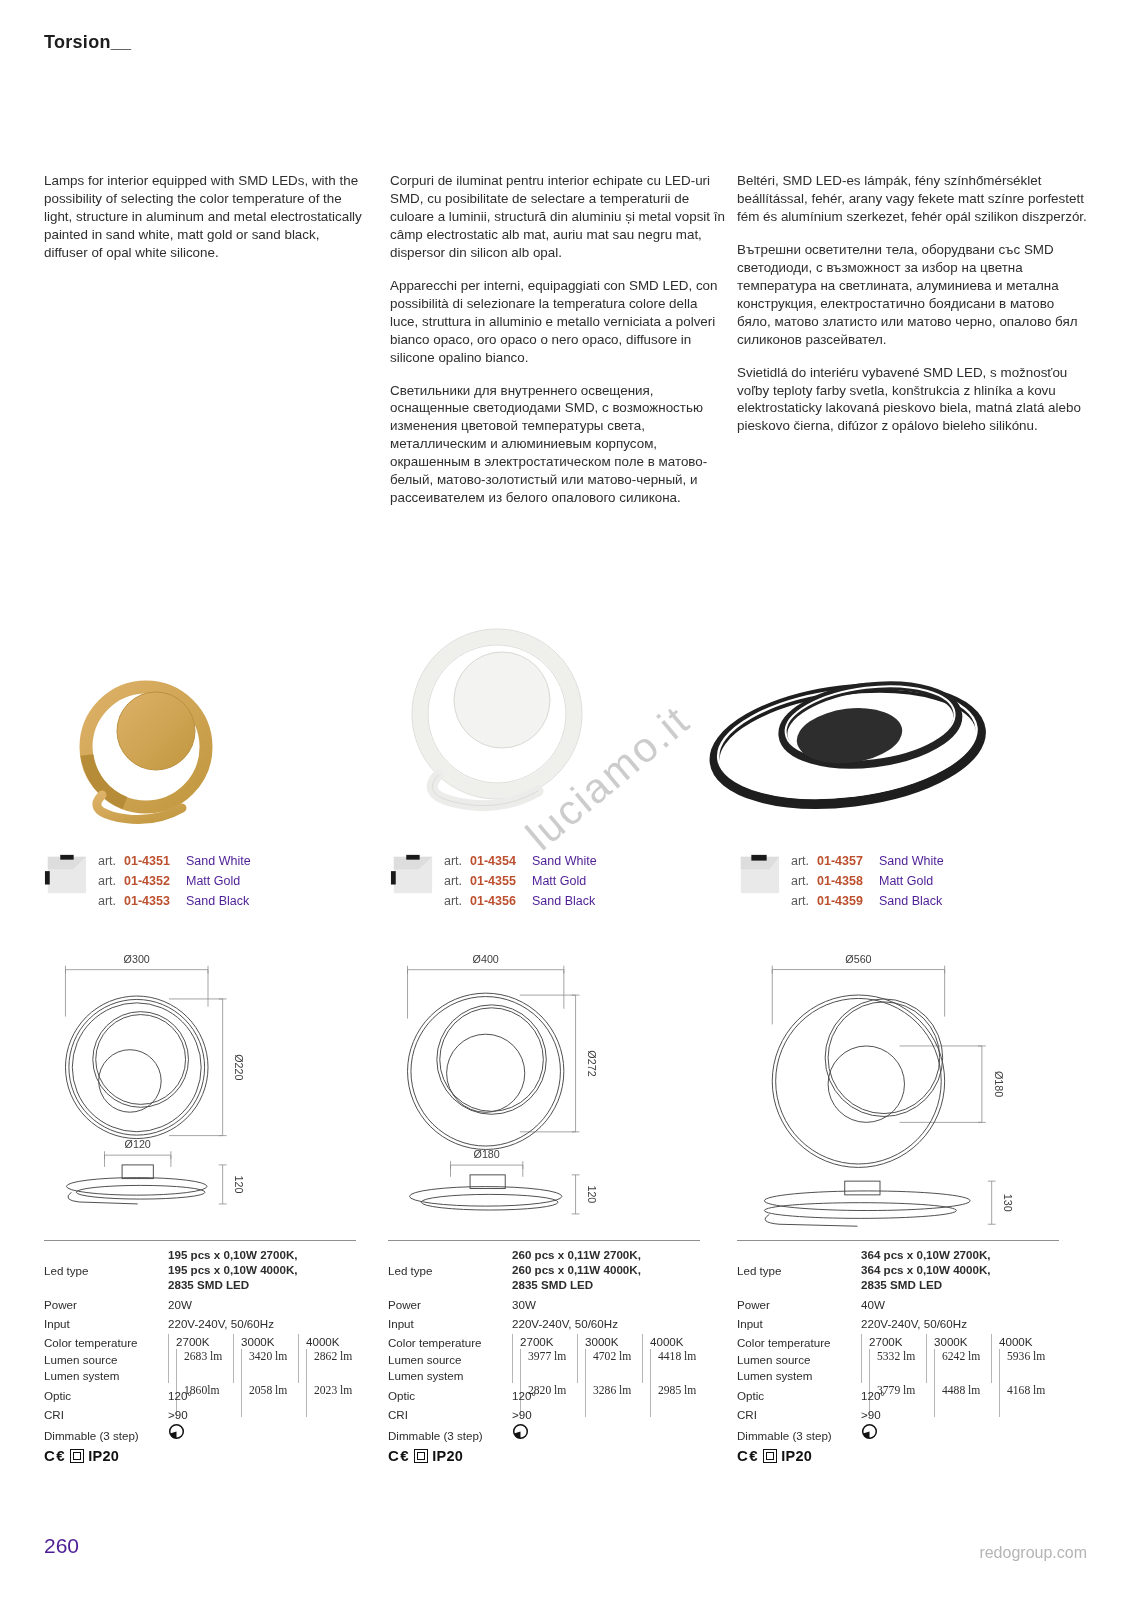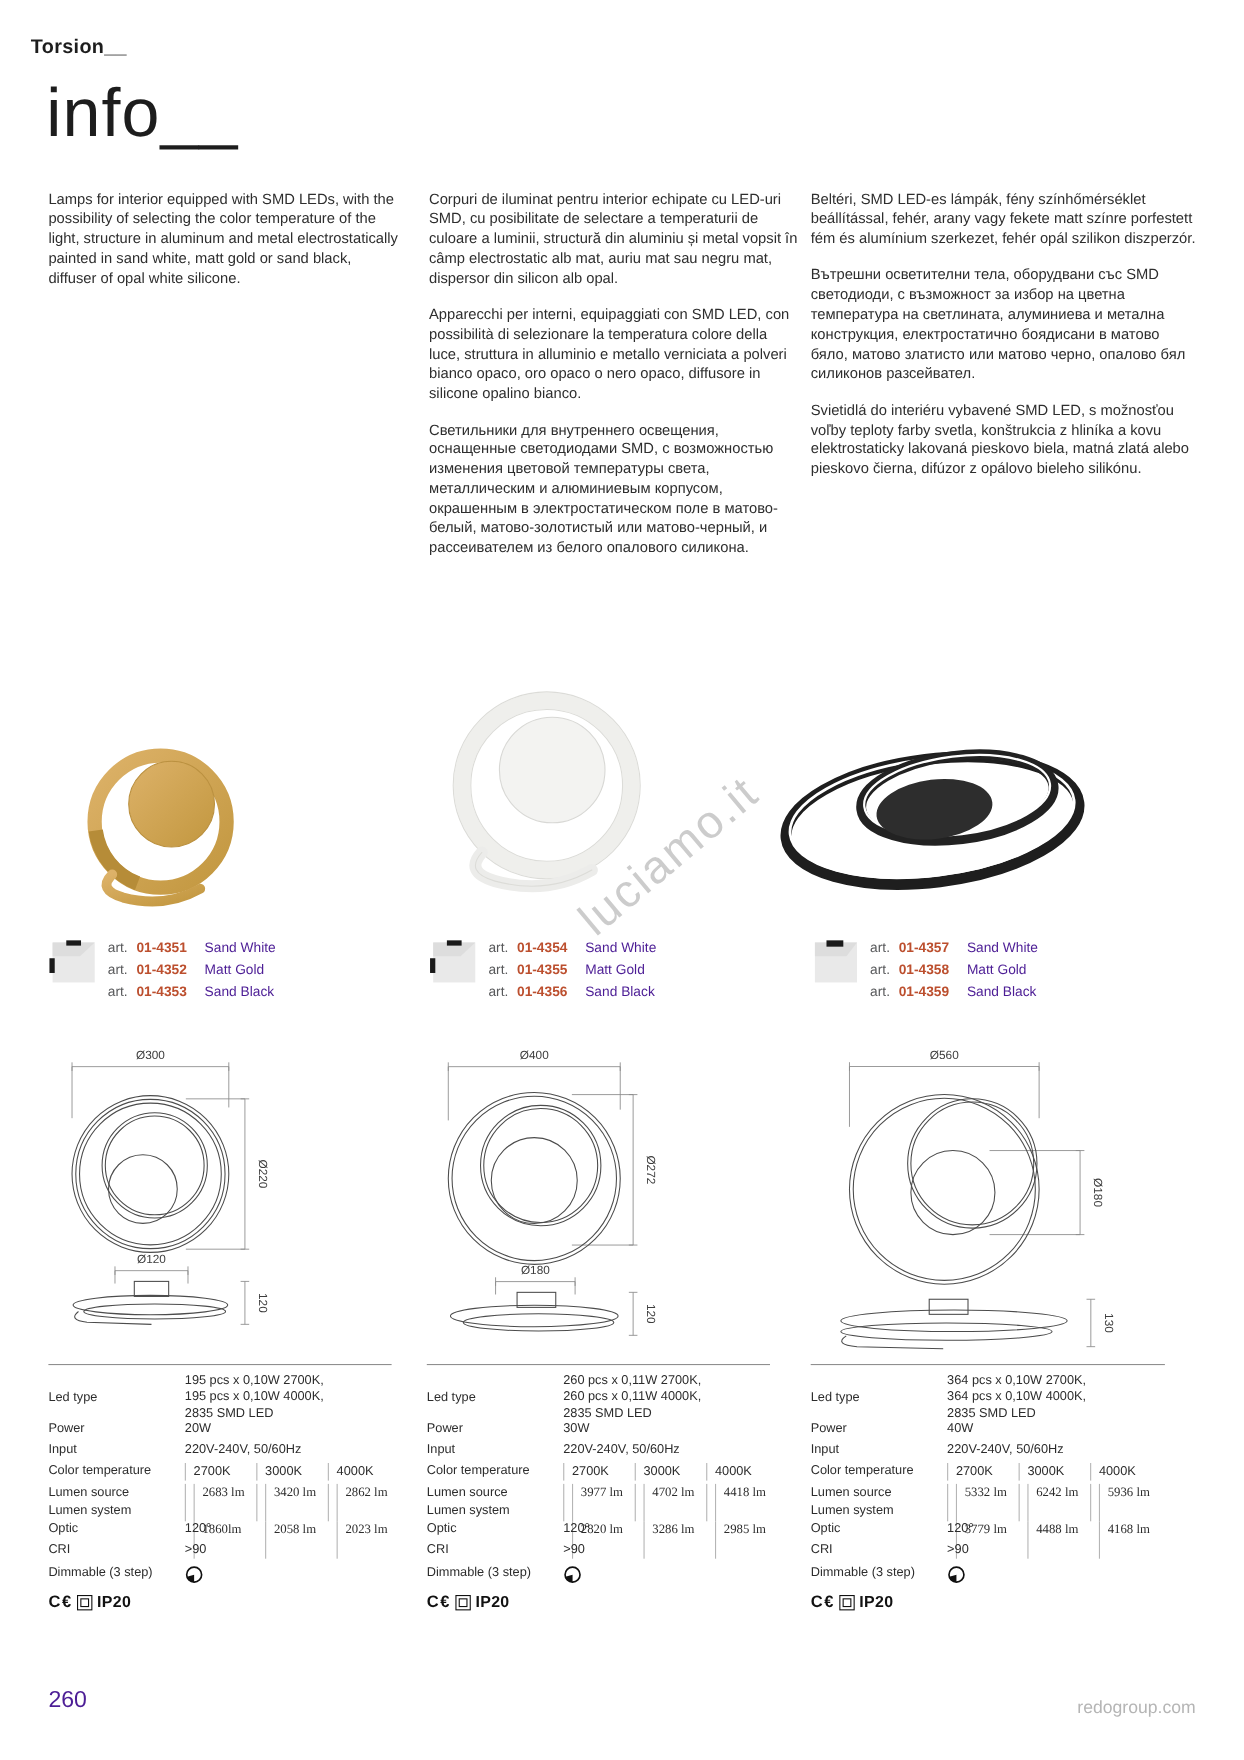--- a/index.html
+++ b/index.html
@@ -1,19 +1,19 @@
 <!DOCTYPE html>
 <html><head>
 <meta charset="utf-8">
 <style>
   html,body{margin:0;padding:0;background:#fff;}
   .page{position:relative;width:1131px;height:1600px;background:#fff;overflow:hidden;
         font-family:"Liberation Sans",sans-serif;color:#2b2b2b;}
   
-  .series{position:absolute;left:28px;top:32px;font-size:18px;font-weight:bold;letter-spacing:.3px;color:#1d1d1d;}
+  .series{position:absolute;left:44px;top:32px;font-size:18px;font-weight:bold;letter-spacing:.3px;color:#1d1d1d;}
   .title{position:absolute;left:42px;top:68px;font-size:62px;font-weight:300;letter-spacing:1px;color:#1d1d1d;}
   
   .desc{position:absolute;top:172px;font-size:13.4px;line-height:1.34;color:#2e2e2e;}
   .desc p{margin:0 0 15px 0;}
   .c1{left:44px;width:322px;}
   .c2{left:390px;width:336px;}
   .c3{left:737px;width:352px;}
   
   .watermark{position:absolute;left:448px;top:688px;width:320px;height:180px;
     display:flex;align-items:center;justify-content:center;
@@ -34,25 +34,25 @@
   
   .tech{position:absolute;top:948px;}
   .t1{left:44px;} .t2{left:388px;} .t3{left:735px;}
   .tech .shape{fill:none;stroke:#4c4c4c;stroke-width:1;}
   .tech .dim line{stroke:#8b8b8b;stroke-width:.8;}
   .tech text{font-family:"Liberation Sans",sans-serif;font-size:11px;fill:#3d3d3d;}
   
   .spec{position:absolute;top:1240px;width:312px;font-size:11.6px;color:#2c2c2c;}
   .s1{left:44px;} .s2{left:388px;} .s3{left:737px;width:322px;}
   .rule{border-top:1px solid #8f8f8f;margin-bottom:7px;}
-  .srow{display:flex;align-items:flex-start;min-height:19px;}
+  .srow{display:flex;align-items:flex-end;min-height:19px;}
   .slabel{width:124px;flex:none;}
   .sval{flex:1;}
   .multiline{align-items:center;}
-  .multiline .sval div{line-height:1.28;}
+  .multiline .sval div{line-height:1.28;font-weight:bold;}
   .vals3{flex:1;display:flex;}
   .vals3 span{display:block;width:57px;border-left:1px solid #b5b5b5;padding-left:7px;line-height:1.3;}
   .lum .slabel div{line-height:1.35;}
   .lum .vals3 span{height:34px;font-family:Liberation Serif, serif;}
   .lum .vals3 .l2{display:block;}
   .dimrow{margin-top:2px;}
   .certs{display:flex;align-items:center;margin-top:5px;gap:4px;}
   .ce{font-size:15px;font-weight:bold;letter-spacing:1.5px;color:#111;}
   .sq-icon{display:inline-block;width:12px;height:12px;border:1.5px solid #111;position:relative;}
   .sq-icon::after{content:"";position:absolute;inset:2px;border:1px solid #111;}
@@ -60,21 +60,20 @@
   
   .pagenum{position:absolute;left:44px;top:1534px;font-size:21px;color:#4c1d95;}
   .site{position:absolute;right:44px;top:1544px;font-size:16px;color:#b5b5b5;text-align:right;}
 </style>
 </head>
 <body>
 
 <div class="page">
 
   <div class="series">Torsion__</div>
-  <div class="title">info__</div>
 
   <div class="desc c2">
     <p>Corpuri de iluminat pentru interior echipate cu LED-uri SMD, cu posibilitate de selectare a temperaturii de culoare a luminii, structură din aluminiu și metal vopsit în câmp electrostatic alb mat, auriu mat sau negru mat, dispersor din silicon alb opal.</p>
     <p>Apparecchi per interni, equipaggiati con SMD LED, con possibilità di selezionare la temperatura colore della luce, struttura in alluminio e metallo verniciata a polveri bianco opaco, oro opaco o nero opaco, diffusore in silicone opalino bianco.</p>
     <p>Светильники для внутреннего освещения, оснащенные светодиодами SMD, с возможностью изменения цветовой температуры света, металлическим и алюминиевым корпусом, окрашенным в электростатическом поле в матово-белый, матово-золотистый или матово-черный, и рассеивателем из белого опалового силикона.</p>
   </div>
   <div class="desc c1">
     <p>Lamps for interior equipped with SMD LEDs, with the possibility of selecting the color temperature of the light, structure in aluminum and metal electrostatically painted in sand white, matt gold or sand black, diffuser of opal white silicone.</p>
   </div>
   <div class="desc c3">

